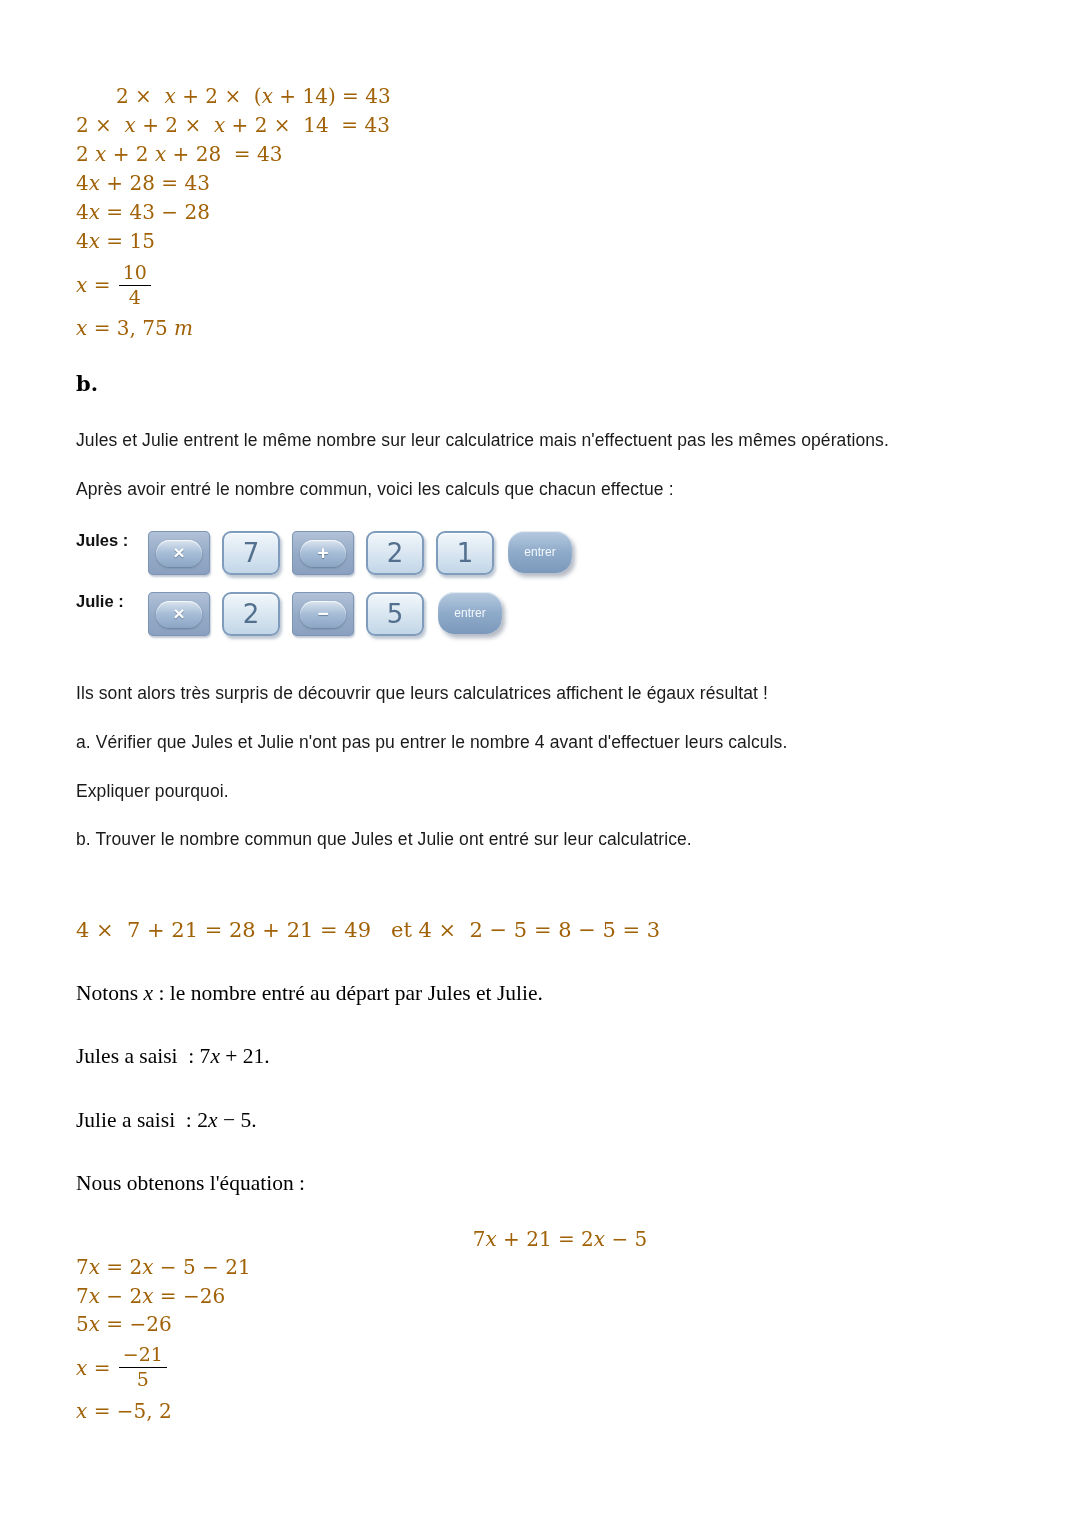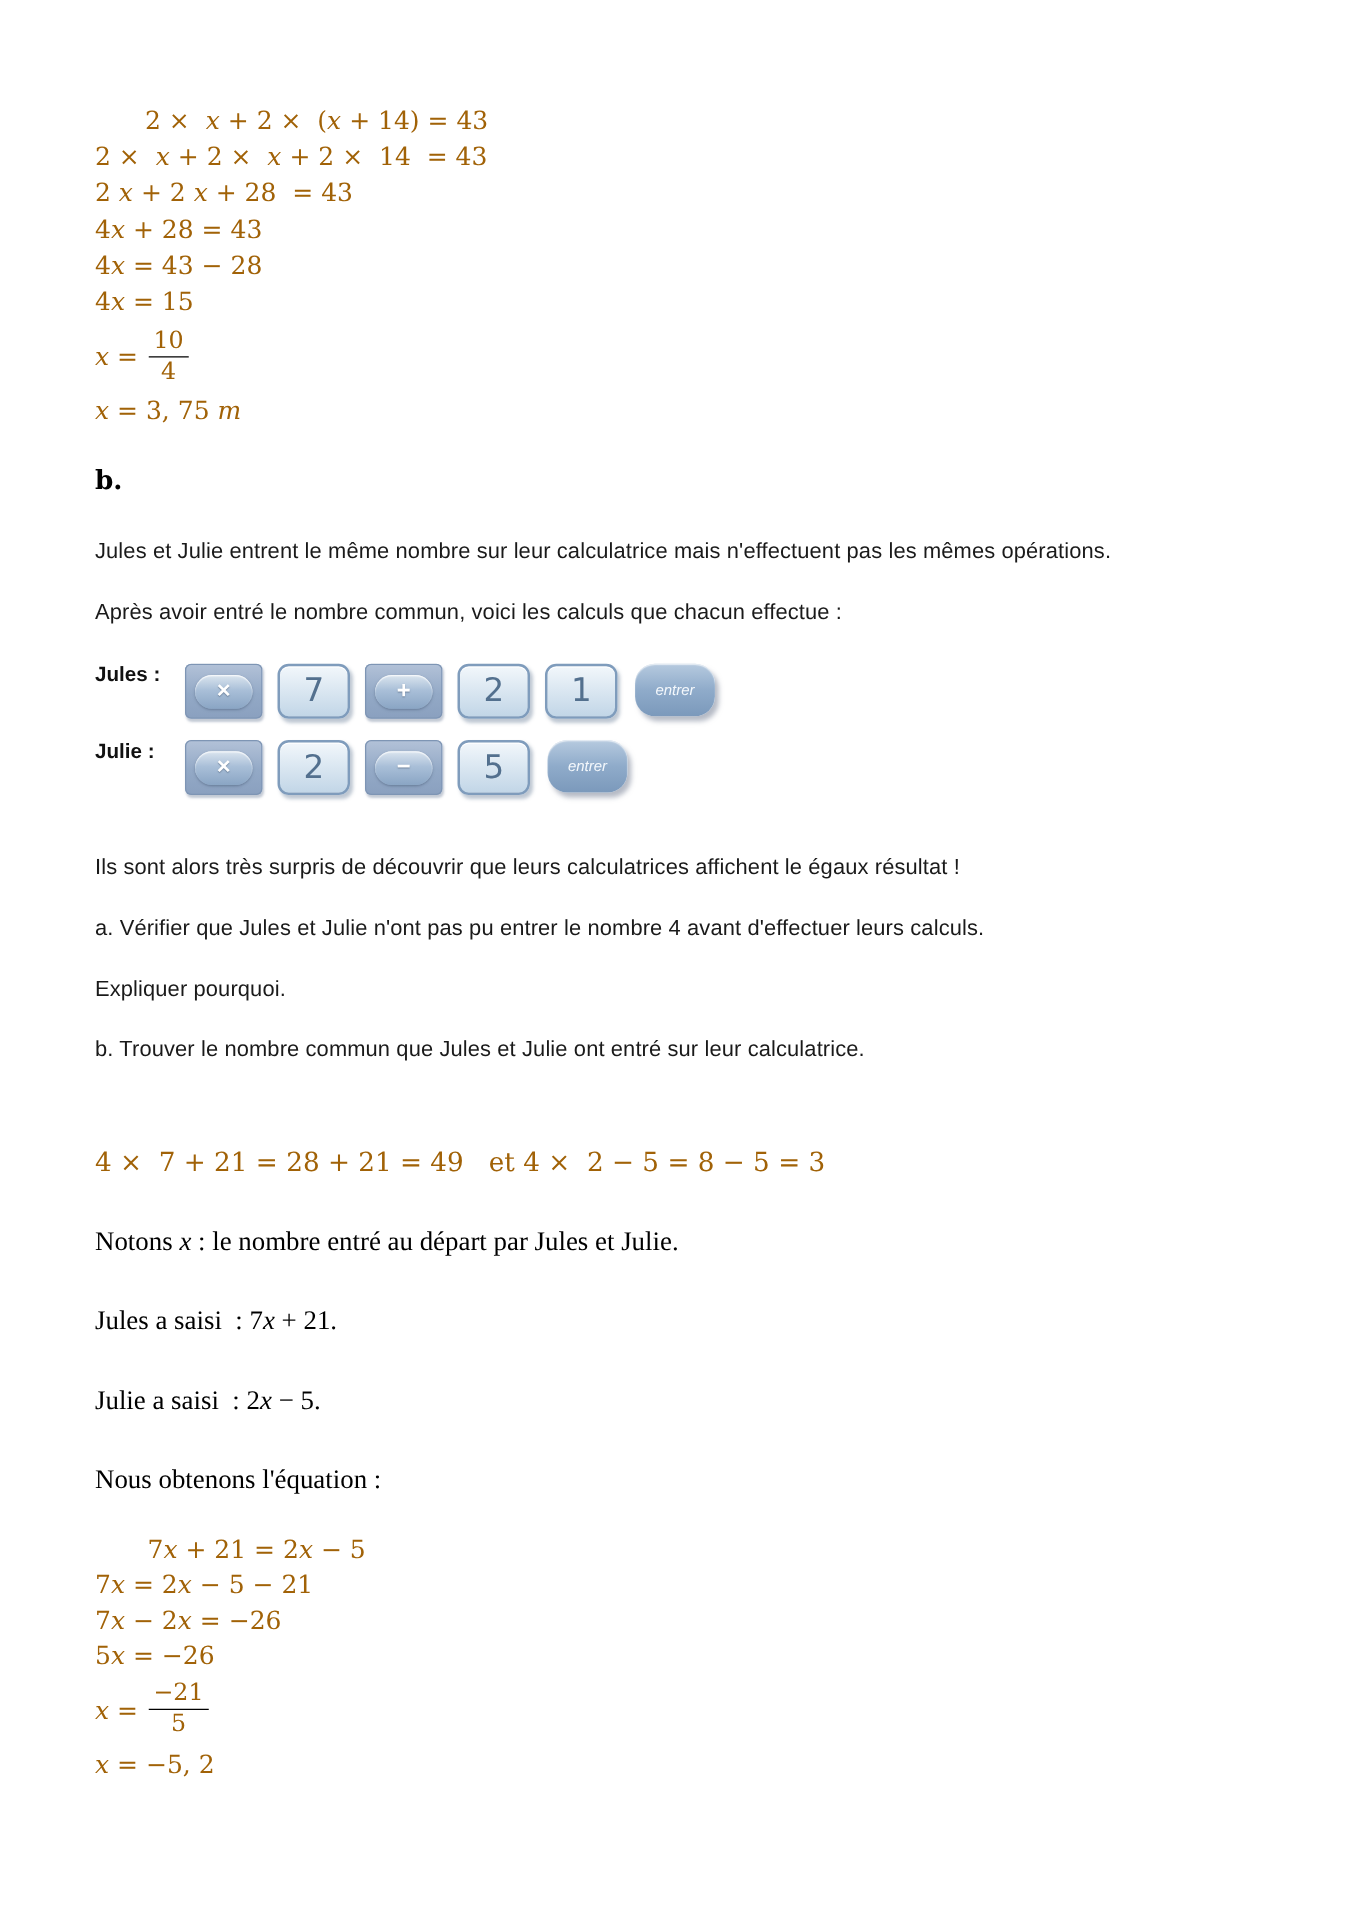--- a/index.html
+++ b/index.html
@@ -79,37 +79,37 @@
     width:58px; height:44px; border-radius:9px;
     border:2px solid #7f9cbc;
     background:linear-gradient(180deg,#f2f7fb 0%, #dcE8f2 45%, #c2d6e7 100%);
     color:#53708e; font-size:26px;
     font-family:"DejaVu Sans", sans-serif;
     box-shadow:2px 3px 3px rgba(110,130,155,0.45), inset 0 1px 0 #ffffff;
   }
   .key-enter {
     width:64px; height:42px; border-radius:16px;
     background:linear-gradient(180deg,#b6cadf 0%, #8fabca 50%, #7b99bb 100%);
-    color:#f4f8fc; font-size:12px; font-style:italic;
+    color:#f4f8fc; font-size:12px; 
     font-family:"Liberation Sans", sans-serif;
     box-shadow:3px 4px 4px rgba(120,130,150,0.55), inset 0 1px 1px rgba(255,255,255,0.7);
     margin-left:2px;
   }
 
   
   .para {
     font-family:"Liberation Serif", serif;
     font-size:21.5px; line-height:1.42;
     margin-top:33px; max-width:935px;
     white-space:pre-wrap;
   }
   .verif { margin-top:64px; }
   .block-bottom { margin-top:26px; }
   .block-bottom .math-line { line-height:28.5px; }
-  .indent2 { padding-left:42px; }
+  .indent2 { padding-left:42px;text-align:center; }
 </style>
 </head>
 <body>
 
 <div class="page">
 
   <div>
     <div class="math-line mathvar indent1">2 ×  <i>x</i> + 2 ×  (<i>x</i> + 14) = 43</div>
     <div class="math-line mathvar">2 ×  <i>x</i> + 2 ×  <i>x</i> + 2 ×  14  = 43</div>
     <div class="math-line mathvar">2 <i>x</i> + 2 <i>x</i> + 28  = 43</div>

